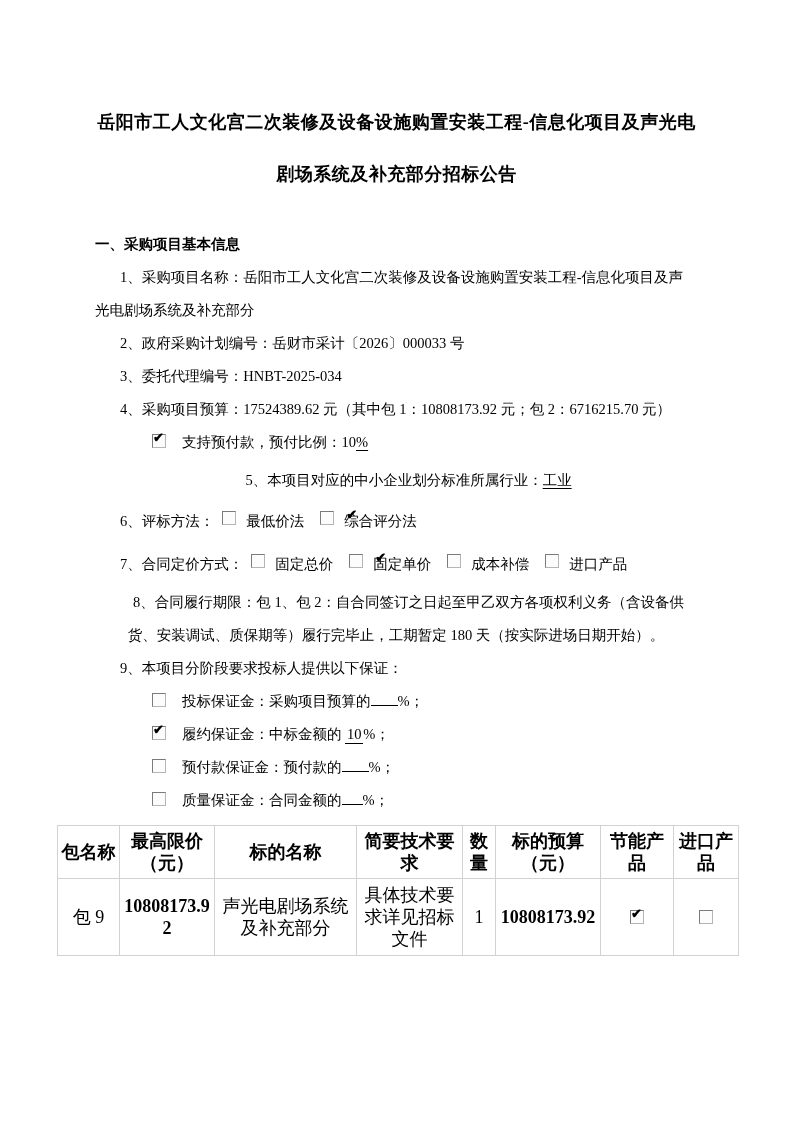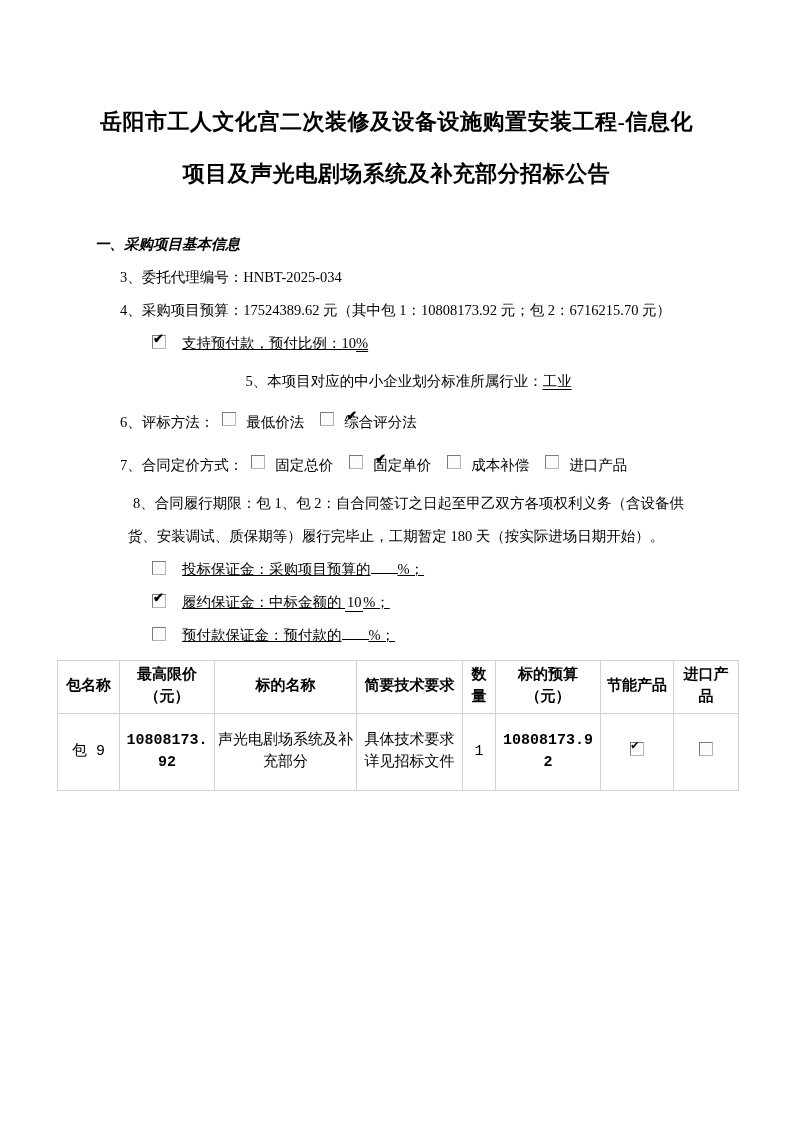--- a/index.html
+++ b/index.html
@@ -4,31 +4,31 @@
 <style>
   html,body{margin:0;padding:0;background:#fff;}
   body{
     width:793px;height:1122px;
     font-family:"Liberation Serif","DejaVu Serif",serif;
     color:#000;font-size:14.5px;overflow:hidden;
   }
   .page{width:793px;height:1122px;position:relative;background:#fff;}
   .doc-title{
     width:606px;margin:96px auto 0 auto;
-    font-size:22px;font-weight:bold;text-align:center;
+    font-size:18px;font-weight:bold;text-align:center;
     line-height:52px;letter-spacing:0.5px;
   }
   .content{margin:28px 96px 0 95px;}
   .para{margin:0;line-height:33px;text-indent:2em;}
   .item{margin:0;line-height:33px;text-indent:25px;}
   .gap5{margin-top:5px;text-align:center;}
   .gap8{margin-top:8px;}
   .gap10{margin-top:10px;}
-  .sec-heading{margin:0;line-height:33px;font-weight:bold;font-style:italic;}
-  .cb-line{margin:0 0 0 57px;line-height:33px;text-decoration:underline;}
+  .sec-heading{margin:0;line-height:33px;font-weight:bold;}
+  .cb-line{margin:0 0 0 57px;line-height:33px;}
   .cb{
     display:inline-block;width:12px;height:12px;background:#fcfcfc;
     border:1px solid #b5b5b5;border-top-color:#7a7a7a;border-left-color:#7a7a7a;
     position:relative;vertical-align:-1px;
   }
   .cb.checked::after{
     content:"✔";position:absolute;left:0px;top:-4px;
     font-size:13px;color:#000;font-weight:bold;line-height:1;
   }
   .cb-gap{margin-right:16px;}
@@ -38,22 +38,21 @@
   .blank{
     display:inline-block;min-width:27px;border-bottom:1px solid #000;
     text-align:center;line-height:15px;height:16px;
   }
   .blank-narrow{min-width:21px;}
   .blank-filled{min-width:18px;}
   
   .req-table{
     border-collapse:collapse;table-layout:fixed;
     margin:8px 0 0 57px;width:681px;
-    font-size:15px;
-    font-family:Liberation Mono, monospace;
+    font-size:18px;
   }
   .req-table th,.req-table td{
     border:1.5px solid #d2d2d2;text-align:center;vertical-align:middle;
     padding:2px 3px;line-height:22px;word-break:break-all;
   }
   .req-table th{font-weight:bold;height:48px;}
   .req-table td{height:72px;}
   .bold{font-weight:bold;}
 </style>
 </head>
@@ -61,53 +60,59 @@
 
 <div class="page">
 
   <h1 class="doc-title">岳阳市工人文化宫二次装修及设备设施购置安装工程-信息化项目及声光电剧场系统及补充部分招标公告</h1>
 
   <div class="content">
 
 
     <p class="sec-heading">一、采购项目基本信息</p>
 
+    <p class="item">1、采购项目名称：岳阳市工人文化宫二次装修及设备设施购置安装工程-信息化项目及声光电剧场系统及补充部分</p>
+    <p class="item">2、政府采购计划编号：岳财市采计〔2026〕000033 号</p>
     <p class="item">3、委托代理编号：HNBT-2025-034</p>
     <p class="item">4、采购项目预算：17524389.62 元（其中包 1：10808173.92 元；包 2：6716215.70 元）</p>
 
     <p class="cb-line">
       <span class="cb cb-gap checked"></span><span>支持预付款，预付比例：10</span><span class="u">%</span>
     </p>
 
     <p class="item gap5">
       <span>5、本项目对应的中小企业划分标准所属行业：</span><span class="u">工业</span>
     </p>
 
     <p class="item gap8">
       <span>6、评标方法：</span><span class="cb opt-cb"></span><span class="opt-label">最低价法</span><span class="cb opt-cb checked"></span><span class="opt-label">综合评分法</span>
     </p>
 
     <p class="item gap10">
       <span>7、合同定价方式：</span><span class="cb opt-cb"></span><span class="opt-label">固定总价</span><span class="cb opt-cb checked"></span><span class="opt-label">固定单价</span><span class="cb opt-cb"></span><span class="opt-label">成本补偿</span><span class="cb opt-cb"></span><span class="opt-label">进口产品</span>
     </p>
 
     <p class="item gap5">8、合同履行期限：包 1、包 2：自合同签订之日起至甲乙双方各项权利义务（含设备供货、安装调试、质保期等）履行完毕止，工期暂定 180 天（按实际进场日期开始）。</p>
+    <p class="item">9、本项目分阶段要求投标人提供以下保证：</p>
 
     <p class="cb-line">
       <span class="cb cb-gap"></span><span>投标保证金：采购项目预算的</span><span class="blank"></span><span>%；</span>
     </p>
 
     <p class="cb-line gap10">
       <span class="cb cb-gap checked"></span><span>履约保证金：中标金额的 </span><span class="blank blank-filled">10</span><span>%；</span>
     </p>
 
     <p class="cb-line gap10">
       <span class="cb cb-gap"></span><span>预付款保证金：预付款的</span><span class="blank"></span><span>%；</span>
     </p>
 
+    <p class="cb-line gap10">
+      <span class="cb cb-gap"></span><span>质量保证金：合同金额的</span><span class="blank blank-narrow"></span><span>%；</span>
+    </p>
 
   </div>
 
   <table class="req-table">
     <colgroup>
       <col style="width:62px">
         <col style="width:95px">
         <col style="width:142px">
         <col style="width:106px">
       <col style="width:33px">

